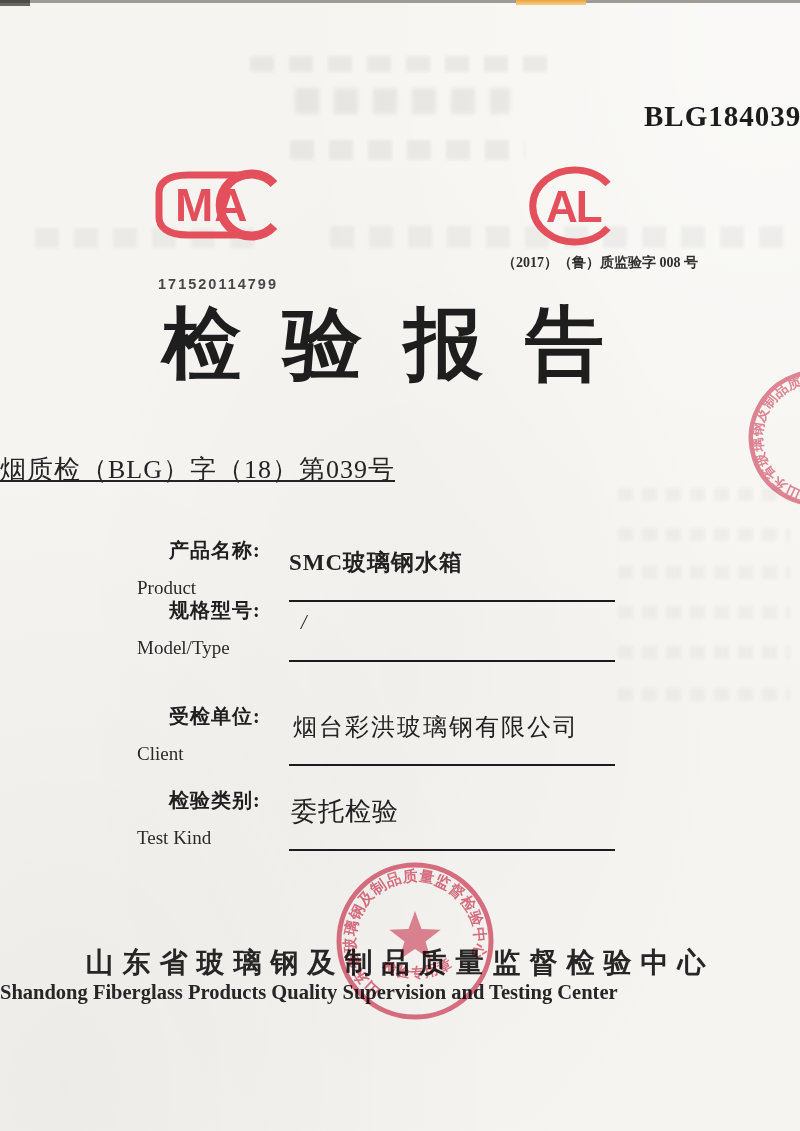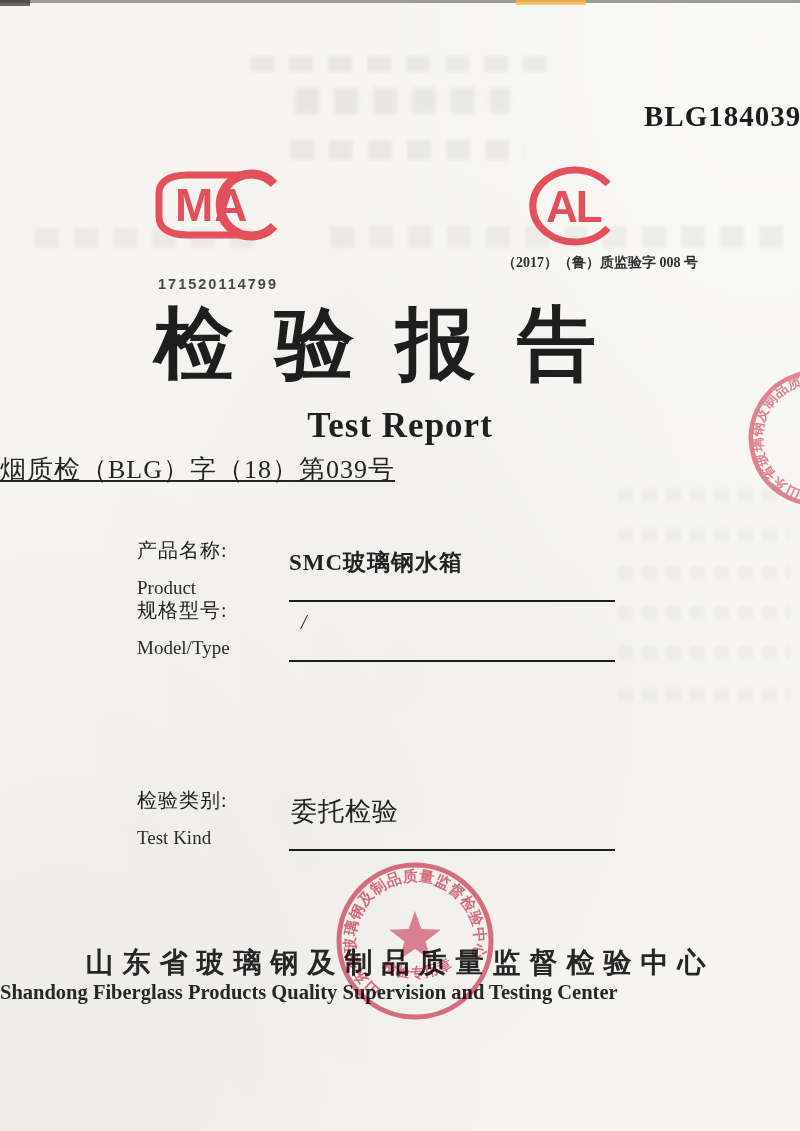--- a/index.html
+++ b/index.html
@@ -20,30 +20,30 @@
   .ghost{position:absolute;filter:blur(1.6px);opacity:.075;background:repeating-linear-gradient(90deg,#565656 0 24px,transparent 24px 39px);border-radius:2px;}
   .ghost.small{opacity:.05;background:repeating-linear-gradient(90deg,#666 0 15px,transparent 15px 24px);}
   
   .report-code{position:absolute;left:604px;top:100px;font-size:29px;font-weight:bold;letter-spacing:1px;color:#1c1c1c;margin-left:40px;}
   .cma-block{position:absolute;left:148px;top:166px;width:140px;text-align:center;}
   .cma-number{margin-top:28px;font-family:"Liberation Sans",sans-serif;font-size:14.5px;font-weight:bold;letter-spacing:2px;color:#474747;}
   .cal-block{position:absolute;left:502px;top:164px;width:190px;text-align:left;}
   .cal-svg{margin-left:22px;}
   .cal-license{font-size:14px;font-weight:bold;color:#2f2f2f;white-space:nowrap;}
   
-  .title-zh{position:absolute;top:292px;left:8px;width:724px;text-align:center;
+  .title-zh{position:absolute;top:292px;left:16px;width:724px;text-align:center;
     font-family:"Liberation Sans","DejaVu Sans",sans-serif;font-weight:900;
     font-size:79px;letter-spacing:42px;padding-left:52px;box-sizing:border-box;color:#1e1e1e;}
   .title-en{position:absolute;top:406px;left:0;width:800px;text-align:center;font-size:35px;font-weight:bold;letter-spacing:1px;color:#1f1f1f;}
   .report-no{position:absolute;top:452px;left:0;width:700px;text-align:left;font-size:26px;letter-spacing:1px;color:#242424;text-decoration:underline;}
   
   .field{position:absolute;left:137px;width:478px;display:flex;}
   .f1{top:538px;height:64px;} .f2{top:598px;height:64px;} .f3{top:704px;height:62px;} .f4{top:788px;height:63px;}
   .lbl{width:152px;flex:none;}
-  .lbl .zh{font-size:20px;font-weight:normal;color:#1f1f1f;letter-spacing:1px;line-height:24px;}
+  .lbl .zh{font-size:20px;font-weight:bold;color:#1f1f1f;letter-spacing:1px;line-height:24px;margin-left:32px;}
   .lbl .en{font-size:19px;color:#2a2a2a;margin-top:14px;line-height:24px;}
   .val{flex:1;border-bottom:2px solid #1c1c1c;display:flex;align-items:center;padding-bottom:14px;}
   .f1 .val span{font-size:23px;font-weight:bold;letter-spacing:1px;}
   .f2 .val span{font-size:20px;padding-left:12px;font-style:italic;}
   .f3 .val span{font-size:24px;letter-spacing:2px;padding-left:4px;}
   .f4 .val span{font-size:26px;letter-spacing:1px;padding-left:2px;}
   
   .org-zh{position:absolute;top:944px;left:0;width:800px;text-align:center;font-size:28px;font-weight:bold;letter-spacing:9px;color:#262626;}
   .org-en{position:absolute;top:981px;left:0;width:800px;font-size:20.5px;font-weight:bold;color:#262626;}
   
@@ -85,21 +85,20 @@
 
   <div class="cal-block">
     <svg class="cal-svg" width="100" height="86" viewBox="0 0 100 86">
       <path d="M 84,20 A 42,36 0 1 0 84,64" fill="none" stroke="#e3505c" stroke-width="7"></path>
       <text x="22" y="58" font-family="Liberation Sans, sans-serif" font-size="44" font-weight="bold" fill="#e3505c" letter-spacing="-2">AL</text>
     </svg>
     <div class="cal-license">（2017）（鲁）质监验字 008 号</div>
   </div>
 
   <div class="title-zh">检验报告</div>
-  <div class="title-en">Test Report</div>
   <div class="report-no">烟质检（BLG）字（18）第039号</div>
 
   <div class="field f1">
     <div class="lbl">
       <div class="zh">产品名称:</div>
       <div class="en">Product</div>
     </div>
     <div class="val">
       <span>SMC玻璃钢水箱</span>
     </div>
@@ -108,20 +107,29 @@
   <div class="field f2">
     <div class="lbl">
       <div class="zh">规格型号:</div>
       <div class="en">Model/Type</div>
     </div>
     <div class="val">
       <span>/</span>
     </div>
   </div>
 
+  <div class="field f3">
+    <div class="lbl">
+      <div class="zh">受检单位:</div>
+      <div class="en">Client</div>
+    </div>
+    <div class="val">
+      <span>烟台彩洪玻璃钢有限公司</span>
+    </div>
+  </div>
 
   <div class="field f4">
     <div class="lbl">
       <div class="zh">检验类别:</div>
       <div class="en">Test Kind</div>
     </div>
     <div class="val">
       <span>委托检验</span>
     </div>
   </div>

